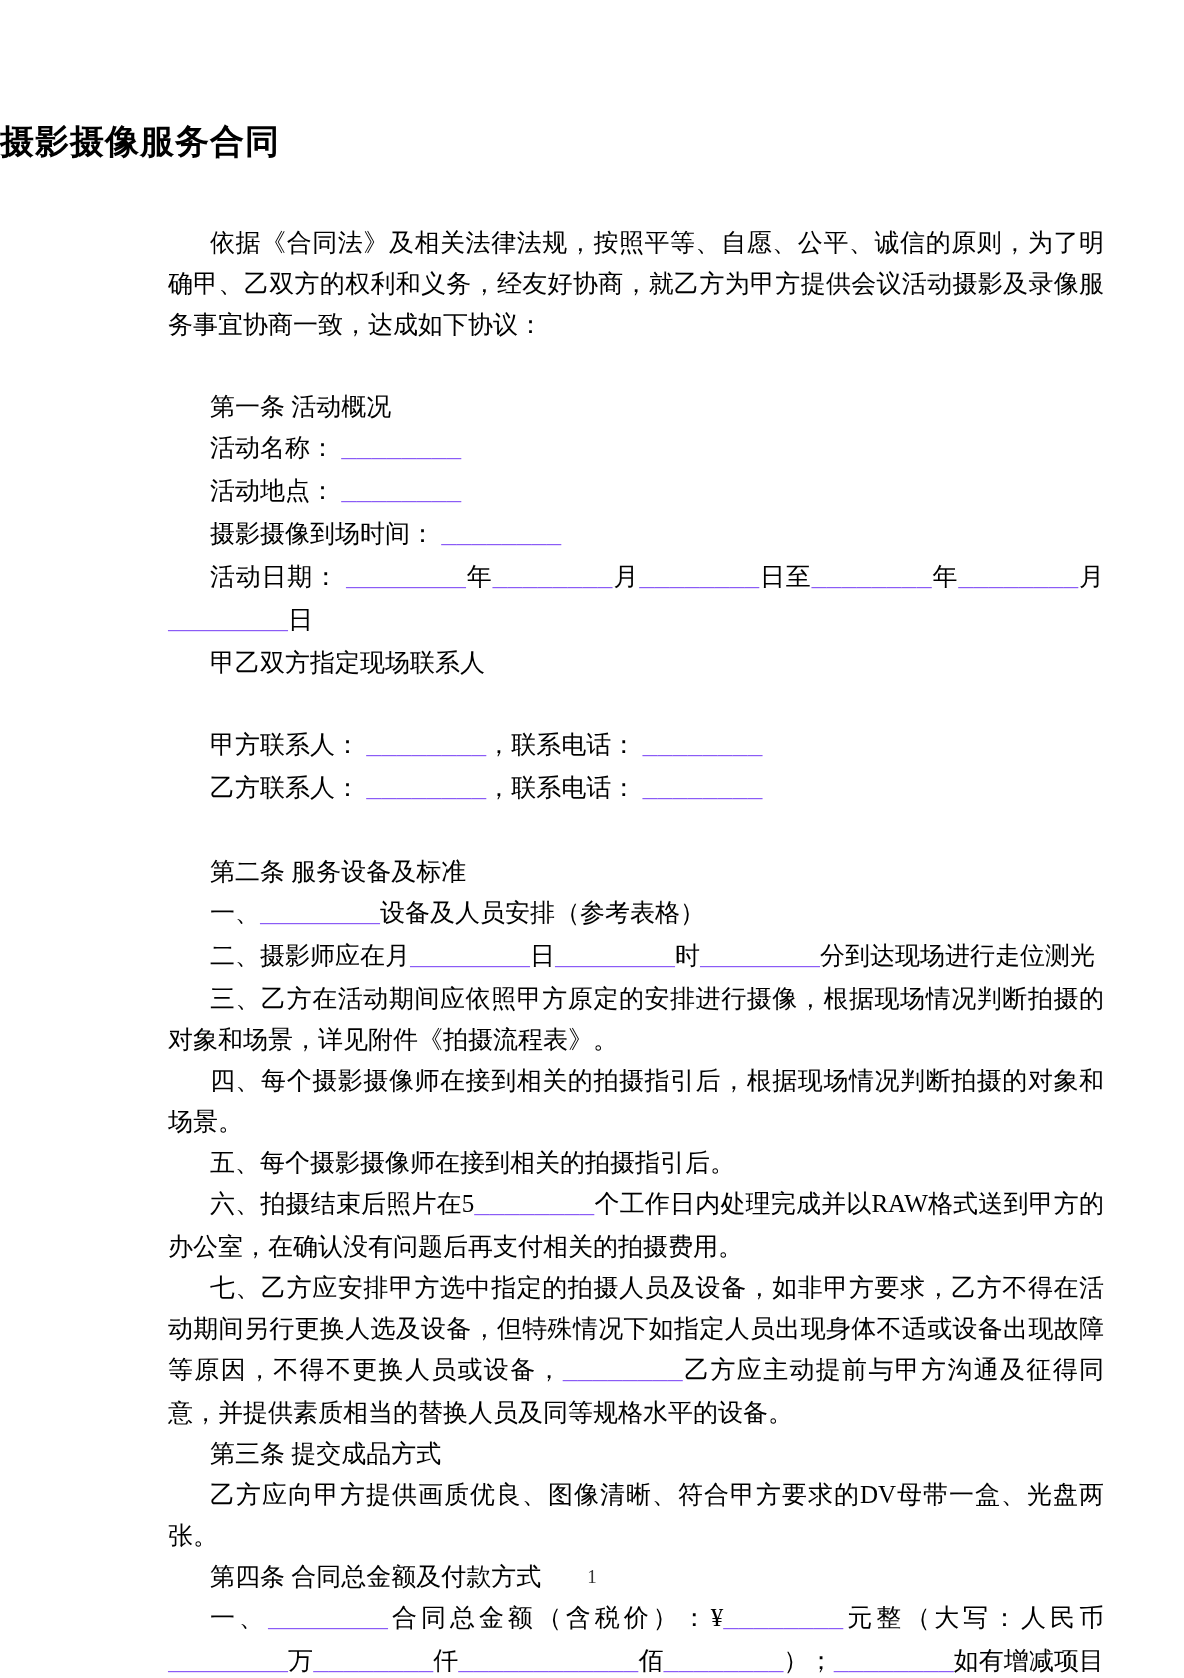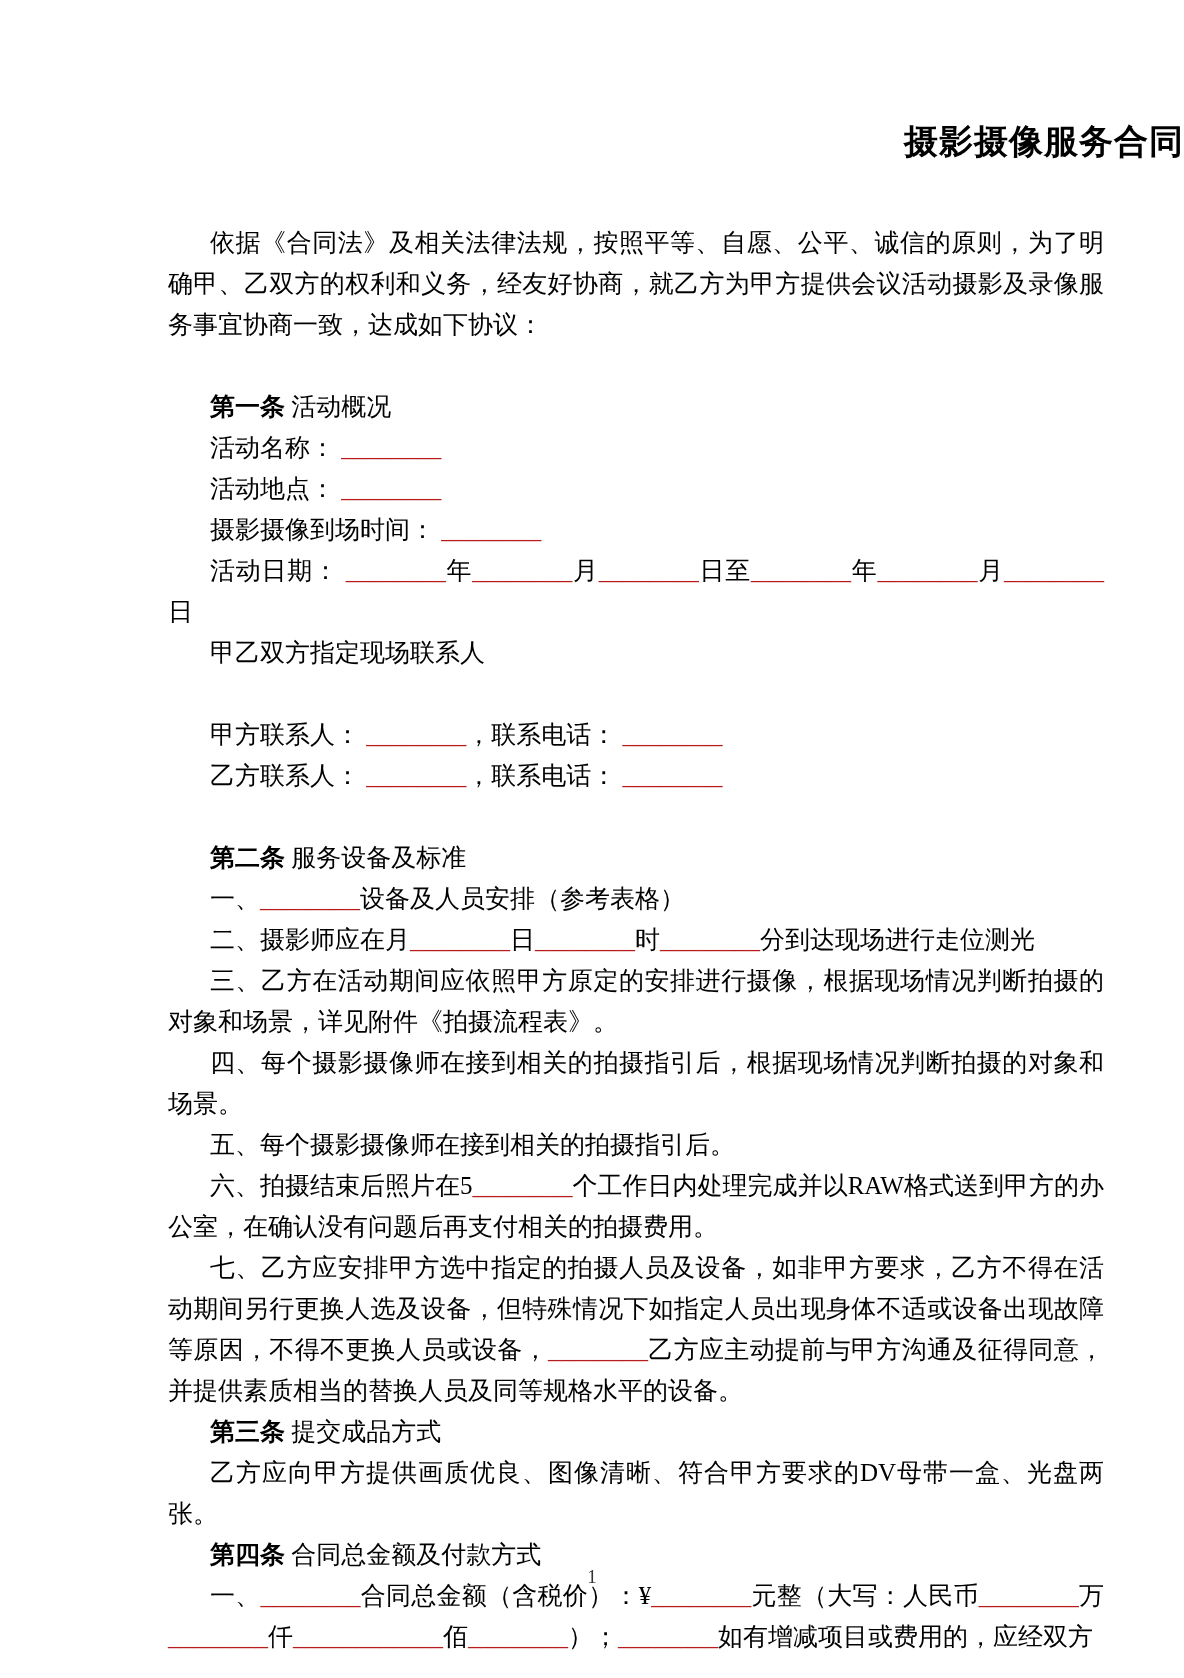--- a/index.html
+++ b/index.html
@@ -9,37 +9,37 @@
     height: 1678px;
     margin: 0 auto;
     background: #ffffff;
     color: #000000;
     font-family: "Liberation Serif", "DejaVu Serif", serif;
     overflow: hidden;
   }
   .doc-title {
     margin: 0;
     padding-top: 118px;
-    text-align: right;
+    text-align: left;
     font-size: 34px;
     line-height: 48px;
     font-weight: 700;
     letter-spacing: 1px;
   }
   .content {
     margin: 56px 80px 0 168px;
     font-size: 25px;
     line-height: 41px;
     text-align: justify;
   }
   .para { margin: 0; }
   .para.indent { text-indent: 42px; }
   .para.spacer { height: 41px; }
-  .section-label { font-weight: 700; }
-  .blank { color: #b91c1c; }
+  .section-label { font-weight: 400; }
+  .blank { color: #8b5cf6; font-family: Liberation Mono, monospace; }
   .page-footer {
     position: absolute;
     top: 1566px;
     left: 0;
     width: 100%;
     text-align: center;
     font-size: 19px;
     color: #333333;
   }
 </style>

